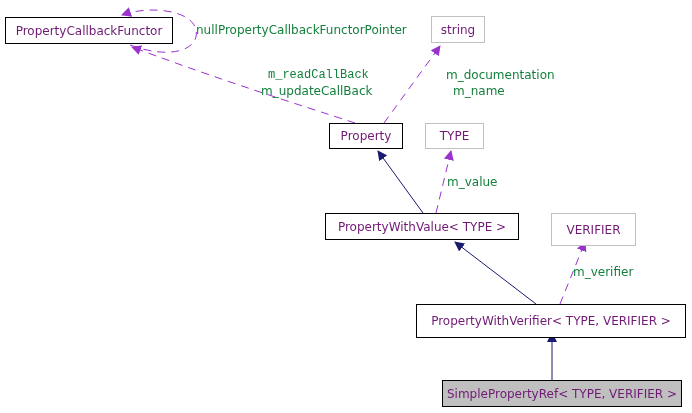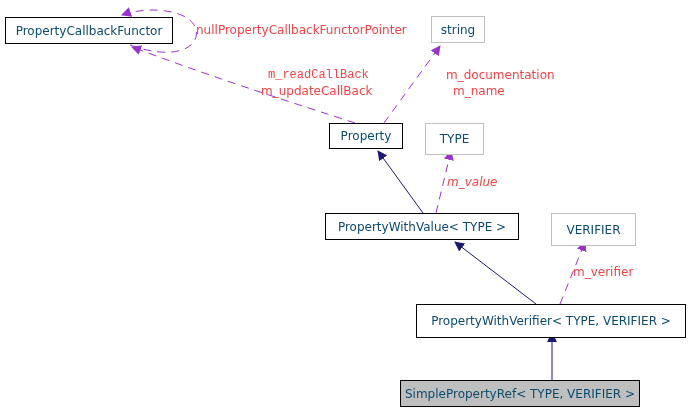--- a/index.html
+++ b/index.html
@@ -1,22 +1,22 @@
 <!DOCTYPE html>
 <html><head>
 <meta charset="utf-8">
 <style>
   html,body{margin:0;padding:0;background:#ffffff;}
   body{width:692px;height:413px;position:relative;overflow:hidden;font-family:"DejaVu Sans","Liberation Sans",sans-serif;}
   svg{position:absolute;left:0;top:0;}
-  .node{position:absolute;box-sizing:border-box;display:flex;align-items:center;justify-content:center;font-size:12px;color:#0c4a6e;background:#fff;white-space:nowrap;}
+  .node{position:absolute;box-sizing:border-box;display:flex;align-items:center;justify-content:center;font-size:12px;color:#701a75;background:#fff;white-space:nowrap;}
   .node.solid{border:1px solid #000;}
   .node.ext{border:1px solid #bfbfbf;}
   .node.self{border:1px solid #000;background:#bfbfbf;}
-  .lbl{position:absolute;font-size:12px;color:#ef4444;white-space:nowrap;text-align:center;line-height:14px;}
+  .lbl{position:absolute;font-size:12px;color:#15803d;white-space:nowrap;text-align:center;line-height:14px;}
 </style>
 </head>
 <body>
 
 <svg width="692" height="413">
   <defs>
     <marker id="arrNavy" markerWidth="10" markerHeight="10" refX="9" refY="5" orient="auto" markerUnits="userSpaceOnUse">
       <path d="M0,0 L10,5 L0,10 z" fill="#191970"></path>
     </marker>
     <marker id="arrPurple" markerWidth="10" markerHeight="10" refX="9" refY="5" orient="auto" markerUnits="userSpaceOnUse">
@@ -37,25 +37,25 @@
   <path d="M536,304 L455,242" fill="none" stroke="#191970" stroke-width="1" marker-end="url(#arrNavy)"></path>
 
   <path d="M560,304 L585,242" fill="none" stroke="#9a32cd" stroke-width="1" stroke-dasharray="8,6" marker-end="url(#arrPurple)"></path>
 
   <path d="M552,380 L552,333" fill="none" stroke="#191970" stroke-width="1" marker-end="url(#arrNavy)"></path>
 </svg>
 
 <div class="node solid" style="left:5px;top:17px;width:168px;height:27px;">PropertyCallbackFunctor</div>
 <div class="node ext" style="left:431px;top:16px;width:54px;height:27px;">string</div>
 <div class="node solid" style="left:329px;top:123px;width:74px;height:26px;">Property</div>
-<div class="node ext" style="left:425px;top:123px;width:59px;height:32px;">TYPE</div>
+<div class="node ext" style="left:425px;top:123px;width:59px;height:26px;">TYPE</div>
 <div class="node solid" style="left:325px;top:213px;width:194px;height:27px;">PropertyWithValue&lt; TYPE &gt;</div>
 <div class="node ext" style="left:551px;top:213px;width:85px;height:33px;">VERIFIER</div>
 <div class="node solid" style="left:408px;top:304px;width:270px;height:34px;margin-left:8px;">PropertyWithVerifier&lt; TYPE, VERIFIER &gt;</div>
-<div class="node self" style="left:400px;top:380px;width:240px;height:27px;">SimplePropertyRef&lt; TYPE, VERIFIER &gt;</div>
+<div class="node self" style="left:442px;top:380px;width:240px;height:27px;">SimplePropertyRef&lt; TYPE, VERIFIER &gt;</div>
 
 <div class="lbl" style="left:196px;top:23px;">nullPropertyCallbackFunctorPointer</div>
 <div class="lbl" style="left:268px;top:68px;font-family:Liberation Mono, monospace;">m_readCallBack</div>
 <div class="lbl" style="left:261px;top:84px;">m_updateCallBack</div>
 <div class="lbl" style="left:427px;top:68px;margin-left:19px;">m_documentation</div>
 <div class="lbl" style="left:453px;top:84px;text-align:right;">m_name</div>
-<div class="lbl" style="left:447px;top:175px;font-style:italic;">m_value</div>
+<div class="lbl" style="left:447px;top:175px;">m_value</div>
 <div class="lbl" style="left:573px;top:265px;">m_verifier</div>
 
 </body></html>

